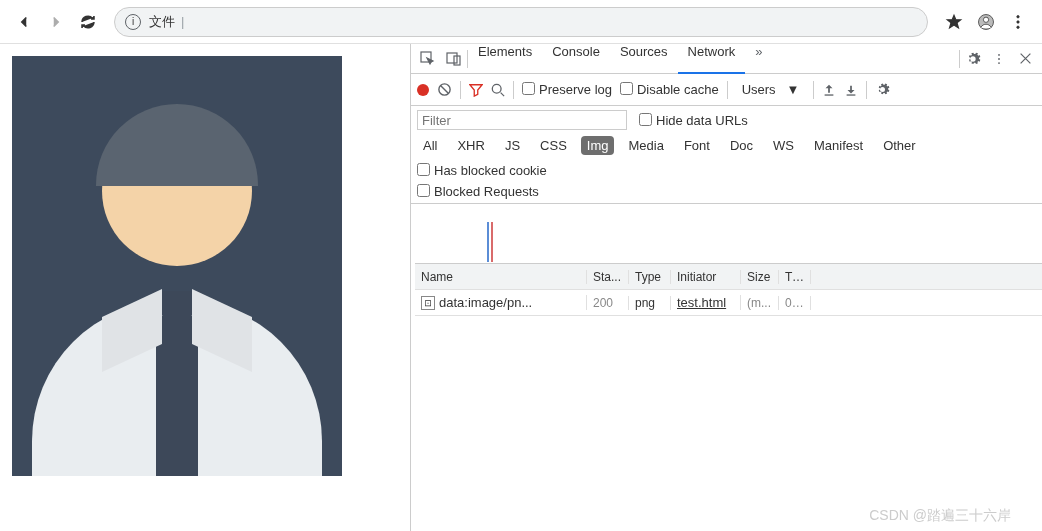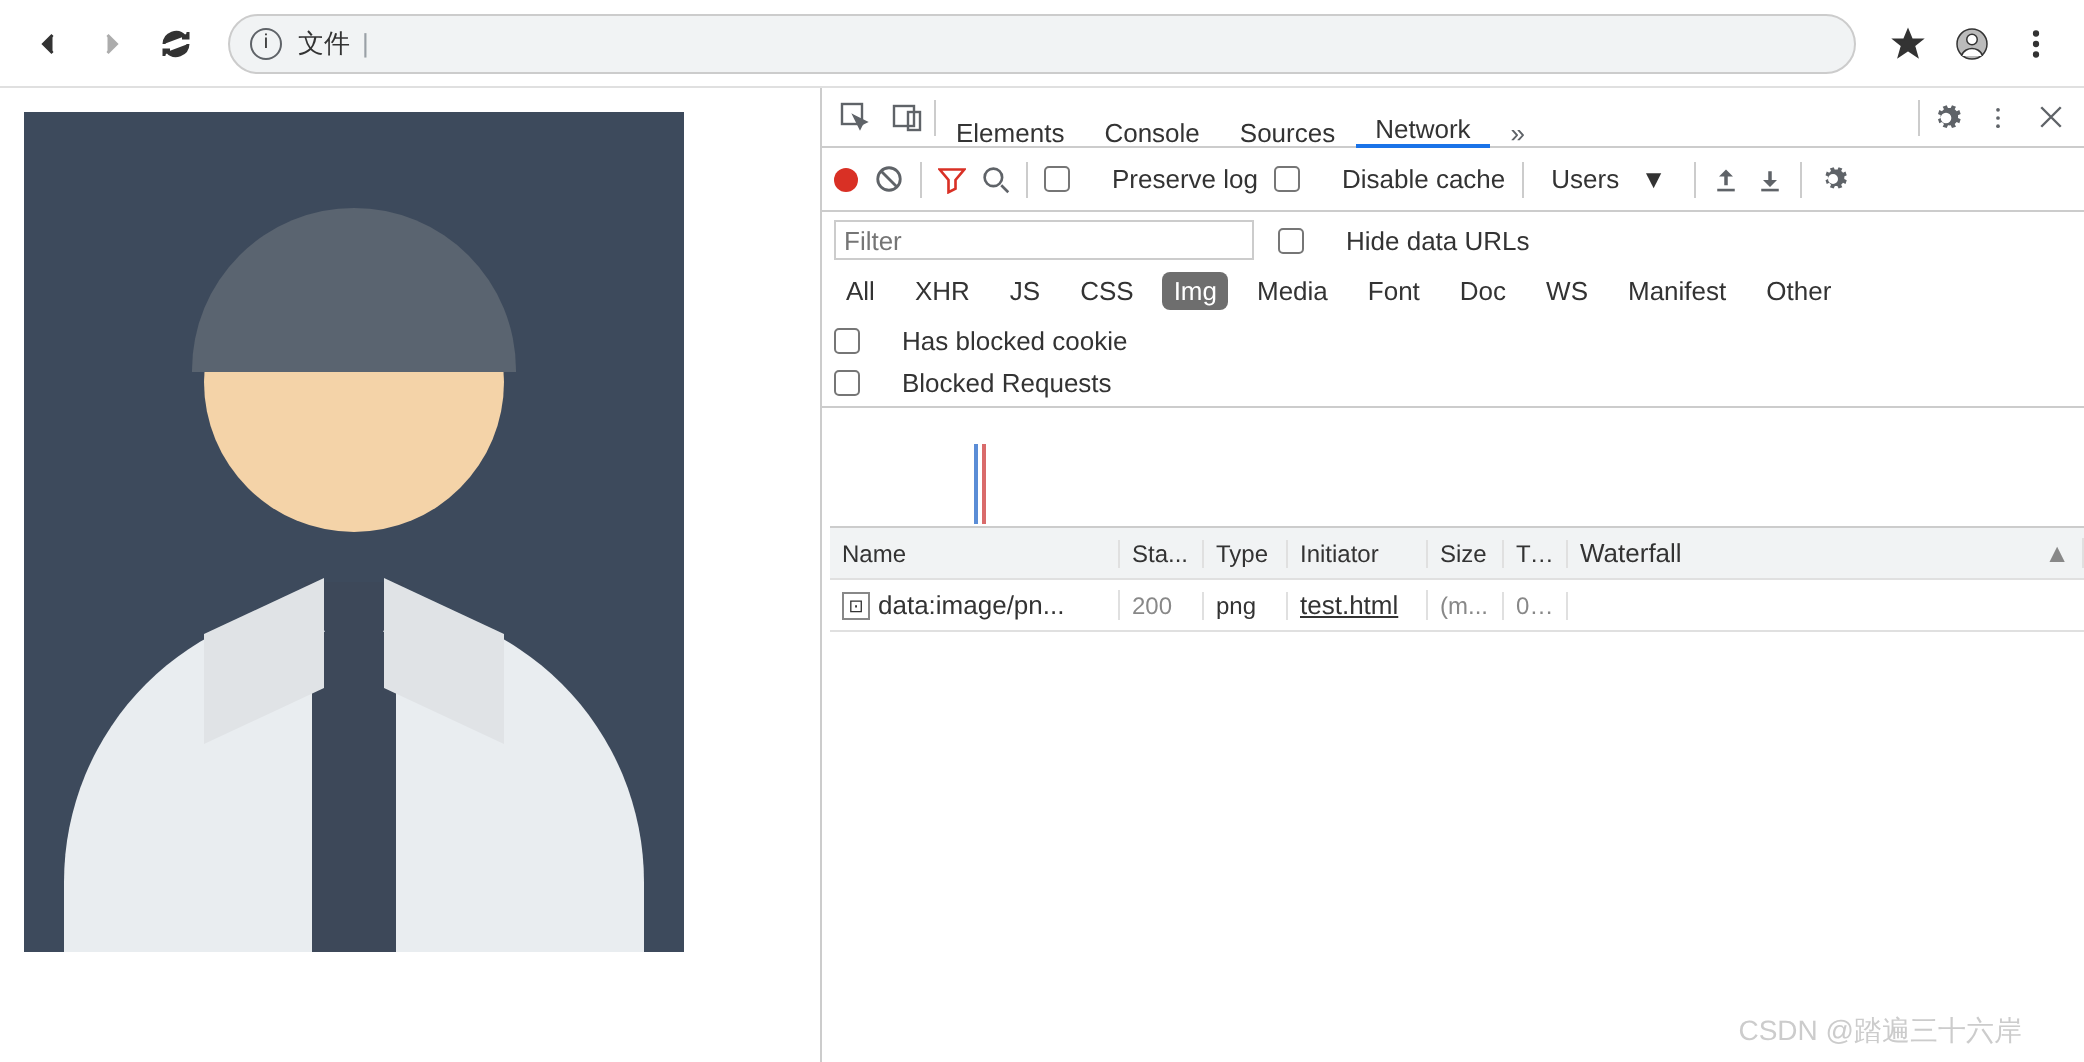--- a/index.html
+++ b/index.html
@@ -23,30 +23,30 @@
 .tie{position:absolute;bottom:0;left:50%;transform:translateX(-50%);width:42px;height:160px;background:#3d4859}
 .tie::before{content:"";position:absolute;top:-25px;left:-4px;width:50px;height:30px;background:#3d4859;clip-path:polygon(0 0,100% 0,75% 100%,25% 100%)}
 .collar-l,.collar-r{position:absolute;bottom:118px;width:60px;height:55px;background:#e0e3e6}
 .collar-l{left:90px;transform:skewY(-25deg)}
 .collar-r{right:90px;transform:skewY(25deg)}
 
 
 .dt{flex:1;border-left:1px solid #ccc;display:flex;flex-direction:column}
 
 .dt-tabs{display:flex;align-items:center;height:30px;border-bottom:1px solid #ccc;padding:0 4px}
-.dt-tab{padding:0 10px;height:30px;display:flex;align-items:flex-end;color:#5f6368;cursor:pointer}
+.dt-tab{padding:0 10px;height:30px;display:flex;align-items:flex-start;color:#5f6368;cursor:pointer}
 .dt-tab.active{color:#1a73e8;border-bottom:2px solid #1a73e8}
 .dt-icon{width:26px;display:flex;justify-content:center;color:#5f6368}
 .spacer{flex:1}
 
 .dt-ctrl{display:flex;align-items:center;height:32px;border-bottom:1px solid #ccc;padding:0 6px;gap:8px;color:#5f6368}
 .rec{width:12px;height:12px;border-radius:50%;background:#d93025}
 .bar{width:1px;height:18px;background:#ccc}
 .funnel{color:#d93025}
-.chk{display:flex;align-items:center;gap:21px}
+.chk{display:flex;gap:4px}
 .chk input{width:13px;height:13px}
 .online{padding:2px 6px}
 
 .dt-filter{display:flex;flex-direction:column;border-bottom:1px solid #ccc;padding:4px 6px;gap:6px}
 .fr1{display:flex;align-items:center;gap:12px}
 .fr1 input[type=text]{width:210px;height:20px;border:1px solid #ccc;padding:0 4px;color:#888}
 .fr2{display:flex;align-items:center;gap:8px;flex-wrap:wrap}
 .type-btn{padding:2px 6px;border-radius:4px;cursor:pointer}
 .type-btn.sel{background:#6e6e6e;color:#fff}
 
@@ -55,21 +55,21 @@
 .tick{flex:1;position:relative;color:#888;font-size:11px;text-align:right;padding-right:6px}
 .tick::after{content:"";position:absolute;right:0;top:14px;width:1px;height:42px;background:#eee}
 .marker{position:absolute;top:18px;width:2px;height:40px}
 .m-blue{background:#5b8dd6;left:72px}
 .m-red{background:#d96b6b;left:76px}
 
 .tbl{flex:1;display:flex;flex-direction:column;margin-left:4px}
 .thead,.trow{display:flex;border-bottom:1px solid #e0e0e0;height:26px;align-items:center}
 .thead{background:#f1f3f4;color:#333}
 .th,.td{padding:0 6px;border-right:1px solid #e0e0e0;overflow:hidden;white-space:nowrap;text-overflow:ellipsis;font-size:12px}
-.c-name{width:145px}
+.c-name{width:172px}
 .c-sta{width:42px}
 .c-type{width:42px}
 .c-init{width:70px}
 .c-size{width:38px}
 .c-ti{width:32px}
 .c-wf{flex:1;position:relative}
 .trow .c-init span{text-decoration:underline;color:#333}
 .trow .c-sta,.trow .c-size,.trow .c-ti{color:#888}
 .row-icon{display:inline-block;width:14px;height:14px;border:1px solid #888;margin-right:4px;vertical-align:middle;font-size:9px;text-align:center;line-height:12px}
 .watermark{position:absolute;right:31px;bottom:6px;color:#ccc;font-size:14px}
@@ -275,21 +275,20 @@
     </div>
 
     <div class="tbl">
       <div class="thead">
         <div class="th c-name">Name</div>
         <div class="th c-sta">Sta...</div>
         <div class="th c-type">Type</div>
         <div class="th c-init">Initiator</div>
         <div class="th c-size">Size</div>
         <div class="th c-ti">Ti...</div>
-        <div class="th c-wf"><span>Waterfall</span><span style="float:right;color:#888">▲</span></div>
       </div>
       <div class="trow">
         <div class="td c-name"><span class="row-icon">⊡</span><span>data:image/pn...</span></div>
         <div class="td c-sta">200</div>
         <div class="td c-type">png</div>
         <div class="td c-init"><span>test.html</span></div>
         <div class="td c-size">(m...</div>
         <div class="td c-ti">0 ...</div>
         <div class="td c-wf"></div>
       </div>

